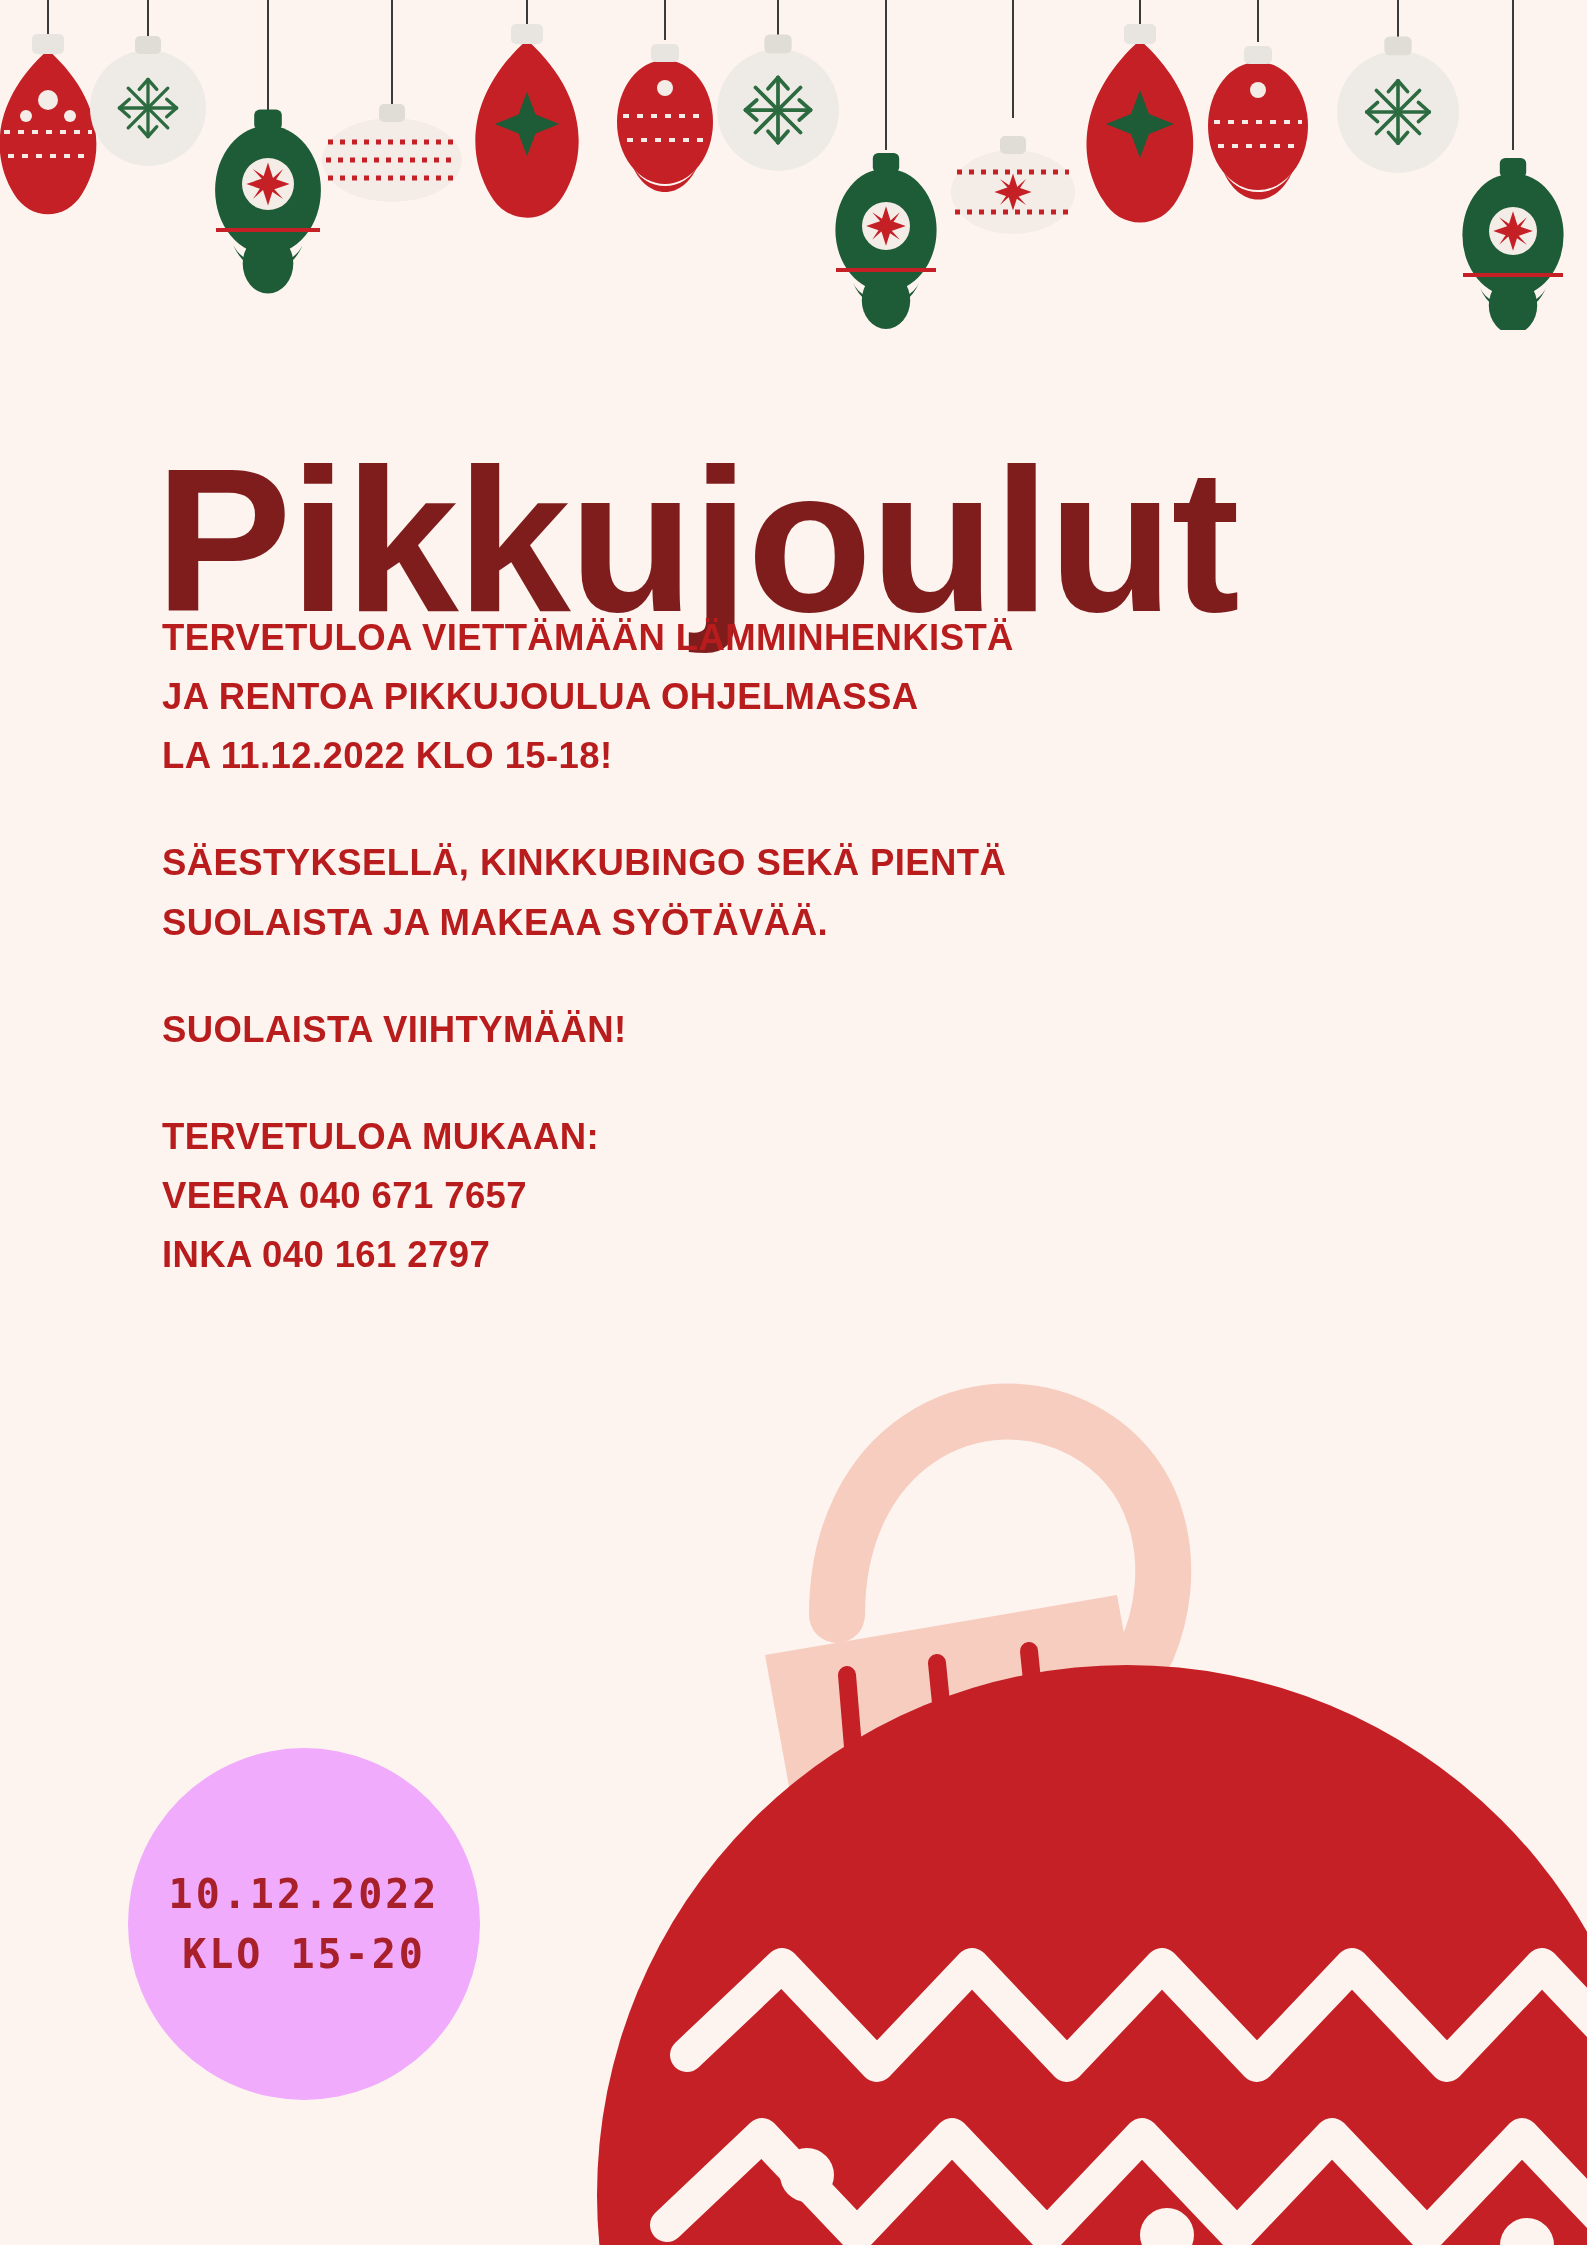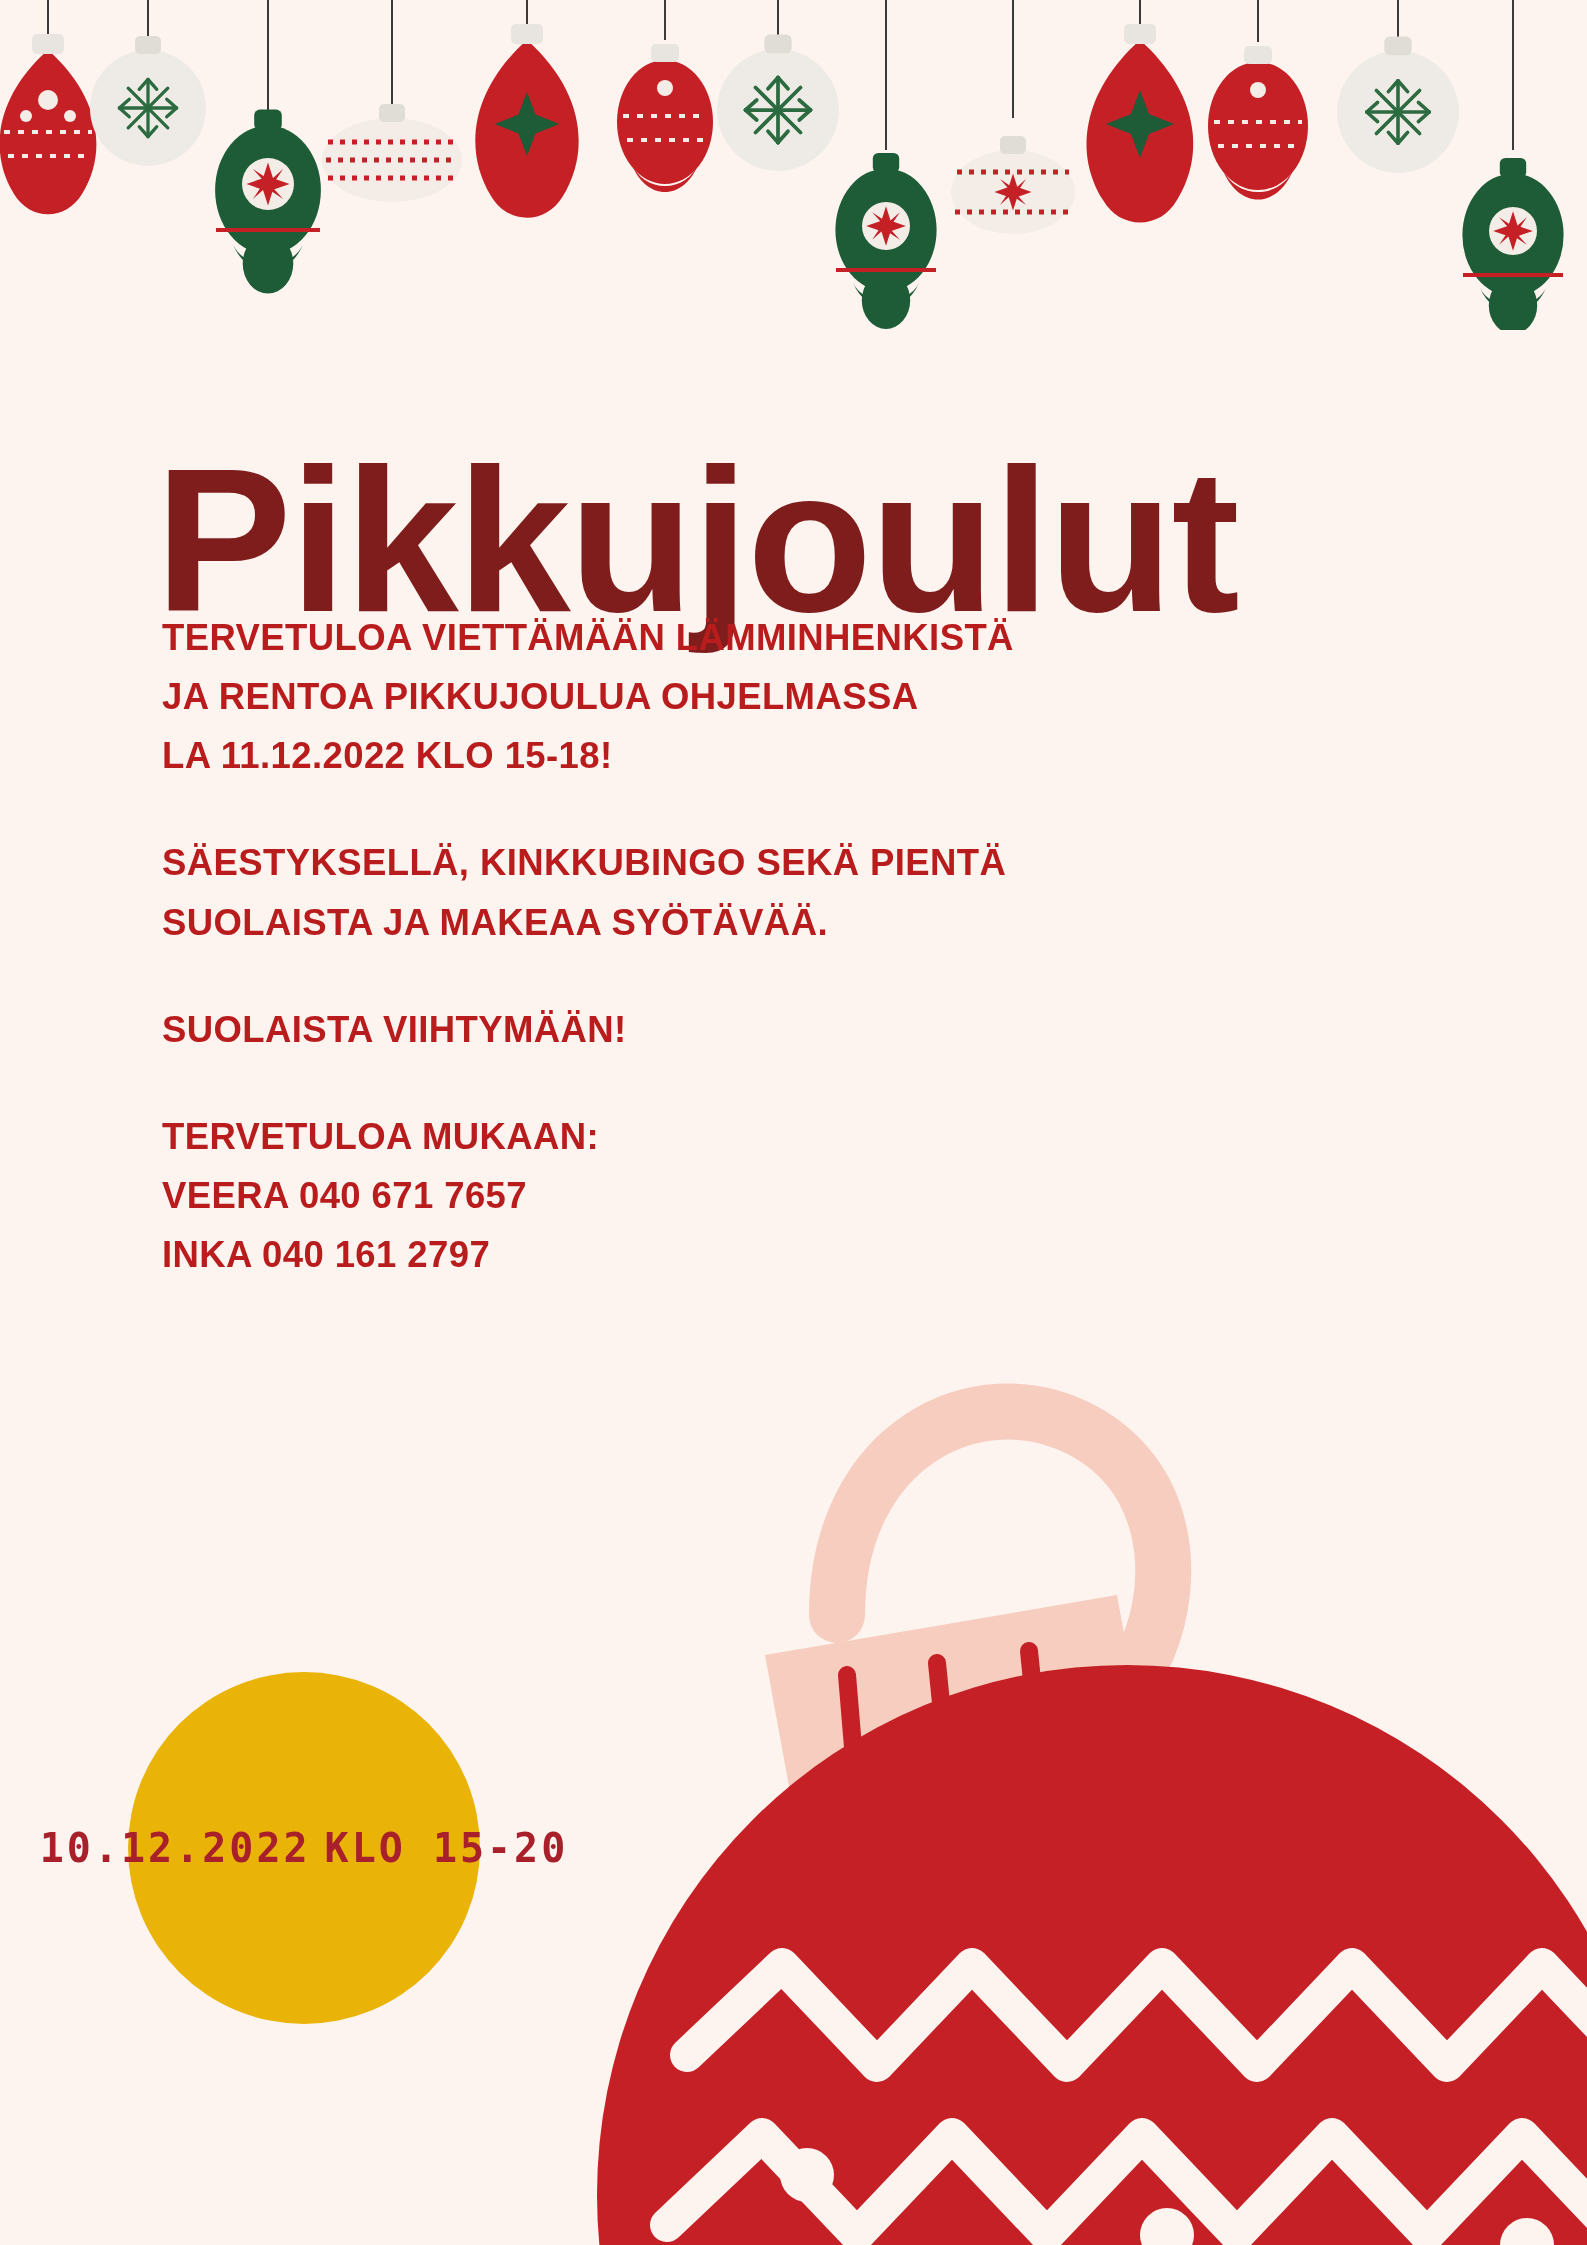--- a/index.html
+++ b/index.html
@@ -68,28 +68,28 @@
     bottom: -250px;
     width: 1150px;
     height: 1300px;
     z-index: 2;
   }
 
   
   .date-badge {
     position: absolute;
     left: 128px;
-    top: 1672px;
+    top: 1748px;
     width: 352px;
     height: 352px;
     border-radius: 50%;
-    background: #eab308;
+    background: #f0abfc;
     z-index: 4;
     display: flex;
-    flex-direction: row;
+    flex-direction: column;
     align-items: center;
     justify-content: center;
     gap: 14px;
   }
   .date-badge .line {
     font-family: "DejaVu Sans Mono", monospace;
     font-weight: bold;
     font-size: 40px;
     letter-spacing: 3px;
     color: #a8202a;

